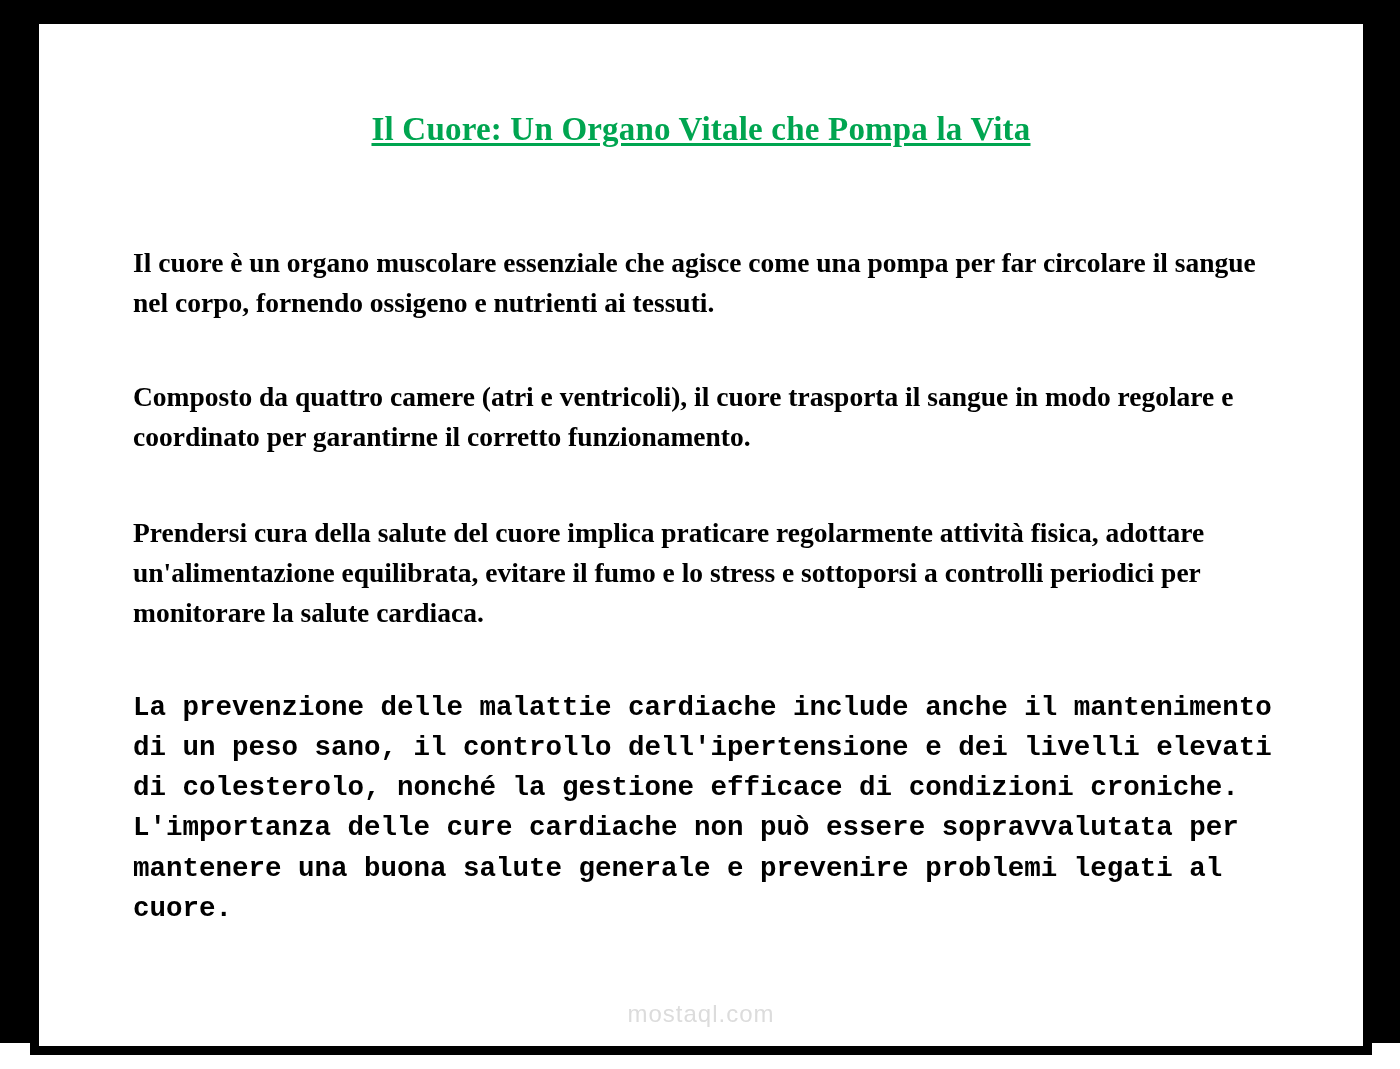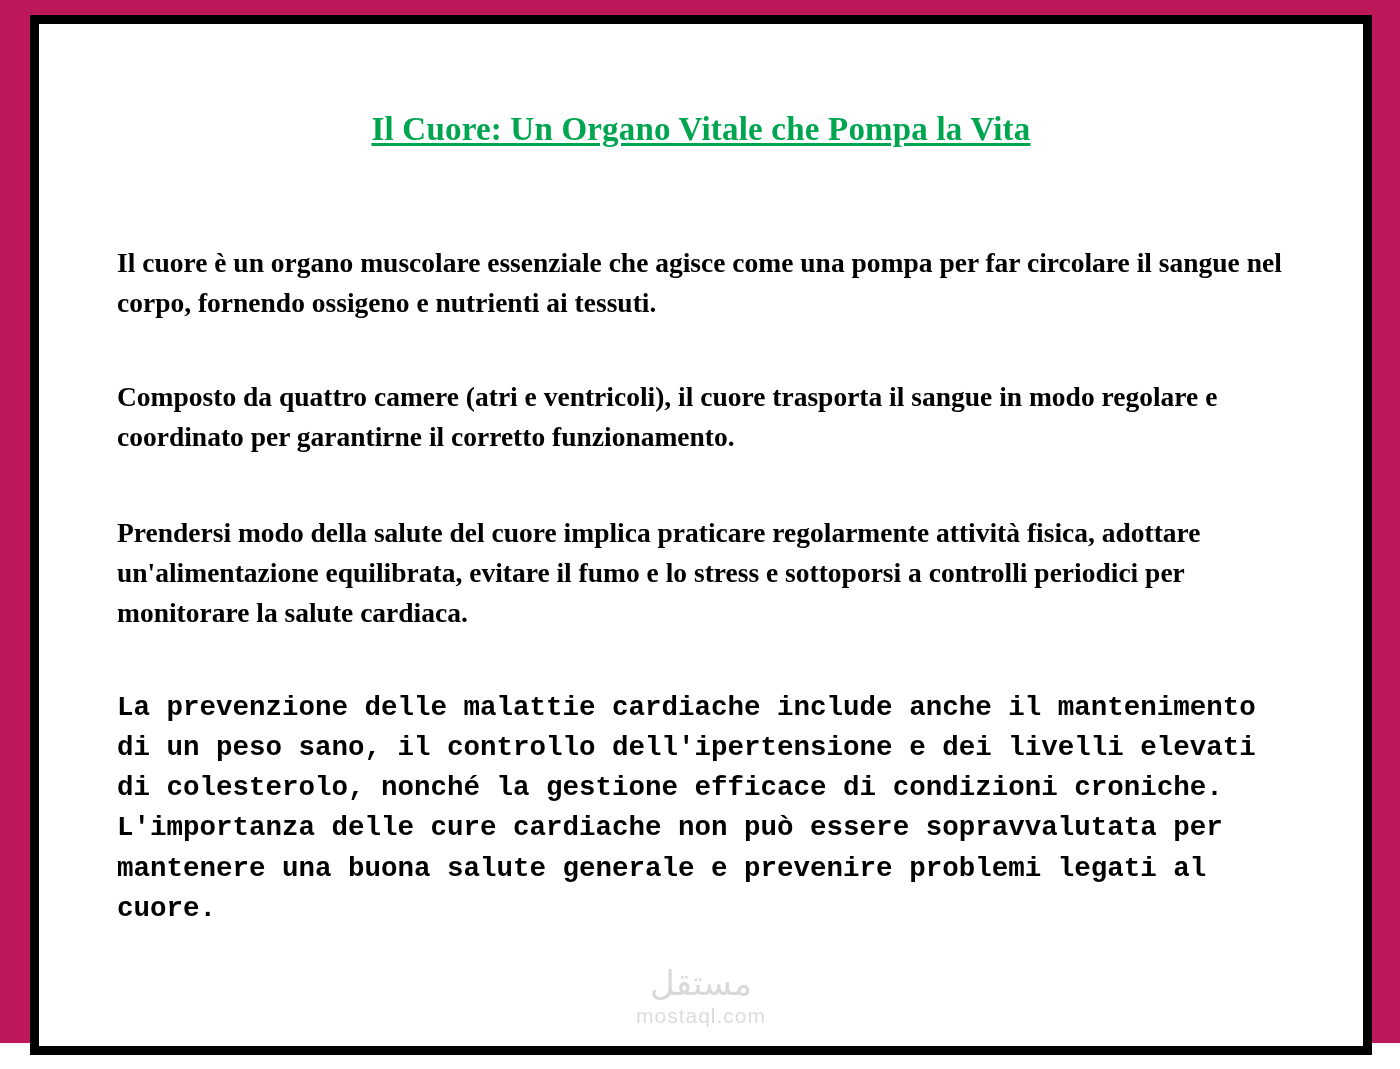--- a/index.html
+++ b/index.html
@@ -9,21 +9,21 @@
   }
   body {
     width: 1400px;
     height: 1069px;
     font-family: "Liberation Serif", serif;
   }
   .page {
     position: relative;
     width: 1400px;
     height: 1043px;
-    background: #be185d;
+    background: #000000;
     box-sizing: border-box;
   }
   .frame {
     position: absolute;
     left: 30px;
     top: 15px;
     width: 1342px;
     height: 1040px;
     border: 9px solid #000000;
     background: #ffffff;
@@ -36,21 +36,21 @@
     font-weight: bold;
     font-size: 33px;
     letter-spacing: 0.2px;
     margin: 87px 0 0 0;
   }
   .doc-title span {
     text-decoration: underline;
     text-underline-offset: 3px;
   }
   .body-area {
-    margin: 0;
+    margin: 16px;
     padding: 0 60px 0 78px;
   }
   .para {
     font-family: "Liberation Serif", serif;
     font-weight: bold;
     color: #000000;
     font-size: 27.5px;
     line-height: 1.46;
     margin: 0;
   }
@@ -70,40 +70,39 @@
   }
   .wm-ar {
     font-family: "DejaVu Sans", sans-serif;
     font-size: 34px;
     line-height: 1.05;
     color: #d9d9d9;
     letter-spacing: 1px;
   }
   .wm-en {
     font-family: "Liberation Sans", sans-serif;
-    font-size: 21px;
+    font-size: 24px;
     color: #dcdcdc;
     letter-spacing: 1px;
     margin-top: 2px;
   }
 </style>
 </head>
 <body>
 
 <div class="page">
   <div class="frame">
 
     <h1 class="doc-title"><span>Il Cuore: Un Organo Vitale che Pompa la Vita</span></h1>
 
     <div class="body-area">
       <p class="para p1">Il cuore è un organo muscolare essenziale che agisce come una pompa per far circolare il sangue nel corpo, fornendo ossigeno e nutrienti ai tessuti.</p>
       <p class="para p2">Composto da quattro camere (atri e ventricoli), il cuore trasporta il sangue in modo regolare e coordinato per garantirne il corretto funzionamento.</p>
-      <p class="para p3">Prendersi modo della salute del cuore implica praticare regolarmente attività fisica, adottare un'alimentazione equilibrata, evitare il fumo e lo stress e sottoporsi a controlli periodici per monitorare la salute cardiaca.</p>
+      <p class="para p3">Prendersi cura della salute del cuore implica praticare regolarmente attività fisica, adottare un'alimentazione equilibrata, evitare il fumo e lo stress e sottoporsi a controlli periodici per monitorare la salute cardiaca.</p>
       <p class="para p4">La prevenzione delle malattie cardiache include anche il mantenimento di un peso sano, il controllo dell'ipertensione e dei livelli elevati di colesterolo, nonché la gestione efficace di condizioni croniche. L'importanza delle cure cardiache non può essere sopravvalutata per mantenere una buona salute generale e prevenire problemi legati al cuore.</p>
     </div>
 
     <div class="watermark">
-      <div class="wm-ar">مستقل</div>
       <div class="wm-en">mostaql.com</div>
     </div>
 
   </div>
 </div>
 
 </body></html>

